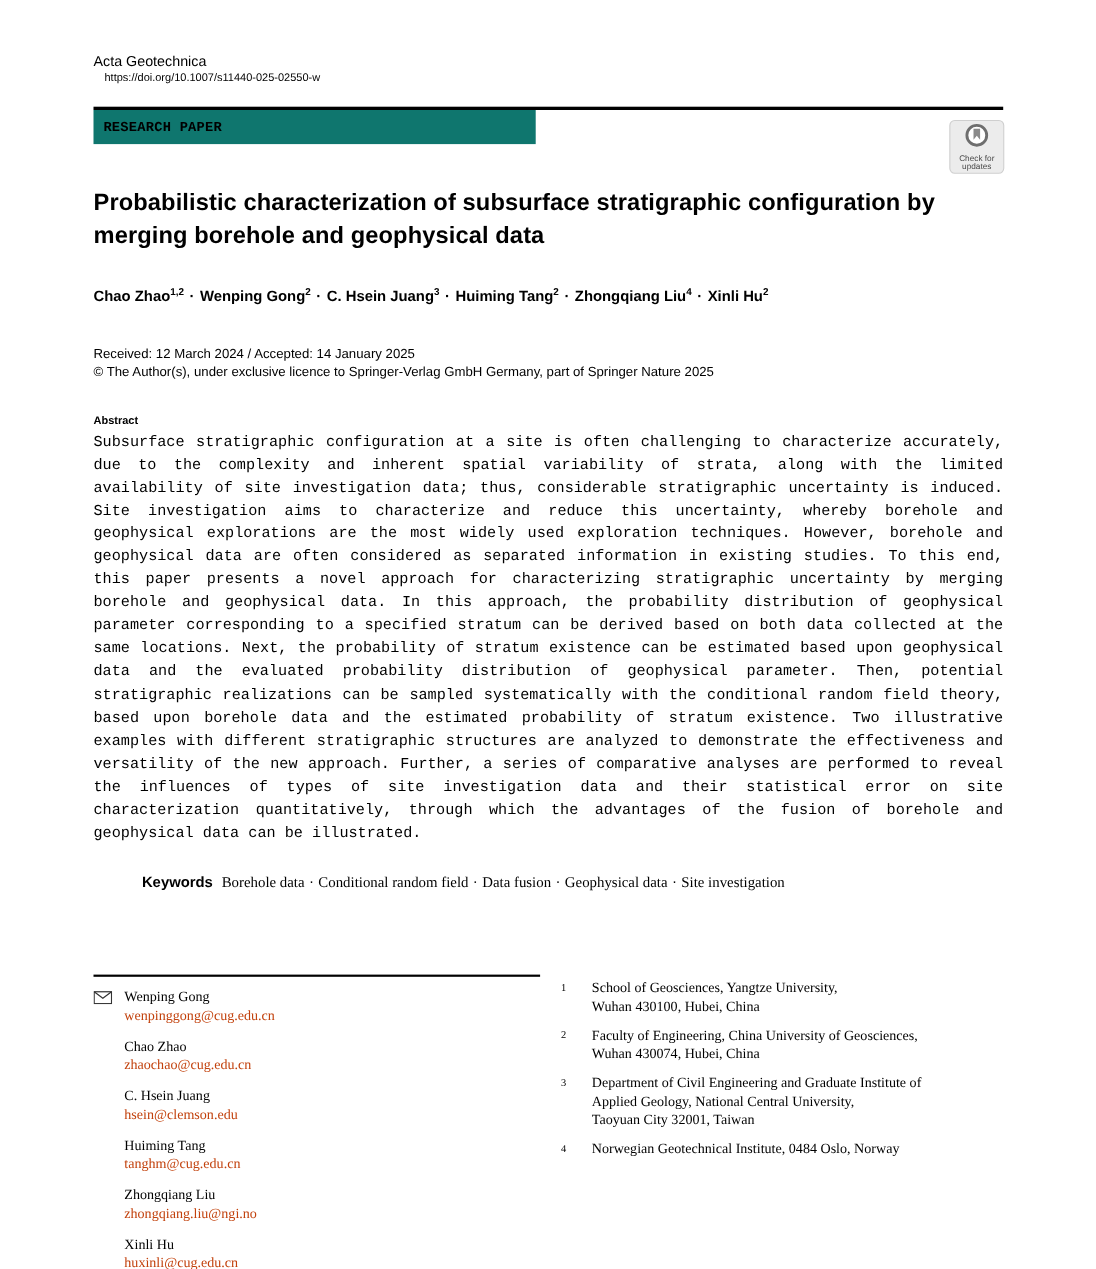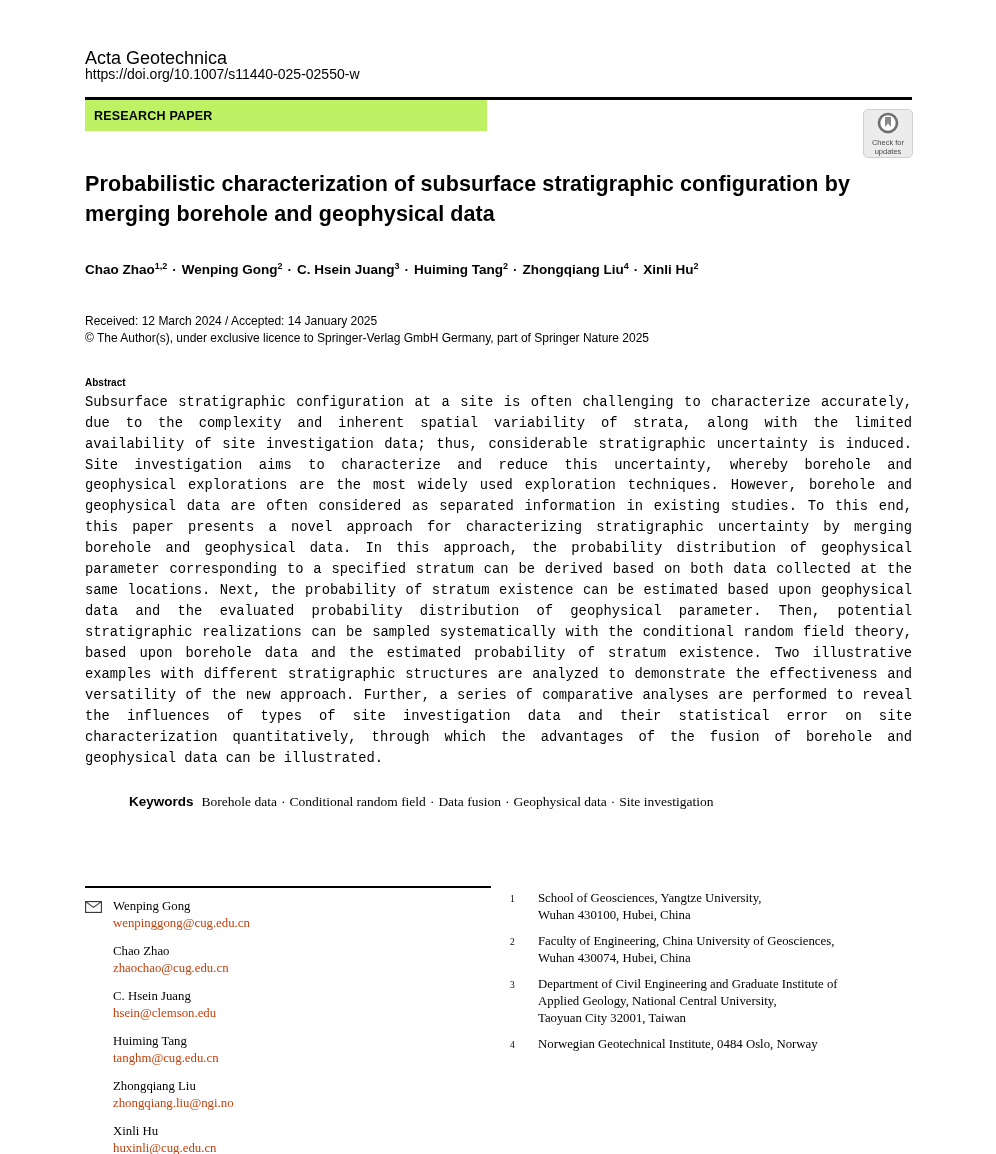--- a/index.html
+++ b/index.html
@@ -1,24 +1,24 @@
 <!DOCTYPE html>
 <html><head>
 <meta charset="utf-8">
 <style>
   html,body{margin:0;padding:0;background:#fff;}
   .page{position:relative;width:996px;height:1154px;background:#fff;color:#000;
         font-family:"Liberation Sans",sans-serif;overflow:hidden;}
 
   
-  .journal-line{position:absolute;left:85px;top:48px;font-size:18px;}
-  .doi-line{position:absolute;left:85px;top:66px;font-size:14px;}
+  .journal-line{position:absolute;left:85px;top:48px;font-size:13px;}
+  .doi-line{position:absolute;left:95px;top:66px;font-size:10px;}
   .top-rule{position:absolute;left:85px;top:97px;width:827px;height:3px;background:#000;}
-  .banner{position:absolute;left:85px;top:100px;width:402px;height:31px;background:#bef264;
-          display:flex;align-items:center;}
+  .banner{position:absolute;left:85px;top:100px;width:402px;height:31px;background:#0f766e;
+          display:flex;align-items:center;font-family:Liberation Mono, monospace;}
   .banner span{font-weight:bold;font-size:12.5px;letter-spacing:.2px;padding-left:9px;}
   .badge{position:absolute;left:863px;top:109px;width:50px;height:49px;background:#ececec;
          border:1px solid #cfcfcf;border-radius:5px;box-sizing:border-box;
          display:flex;flex-direction:column;align-items:center;justify-content:center;cursor:pointer;}
   .badge-txt{font-size:7.5px;line-height:8.5px;color:#4a4a4a;text-align:left;}
 
   
   .body-flow{position:absolute;left:85px;top:170px;width:827px;}
   .title{font-size:21.5px;font-weight:bold;line-height:1.38;letter-spacing:.1px;}
   .authors{margin-top:31px;font-size:13.5px;font-weight:bold;}

